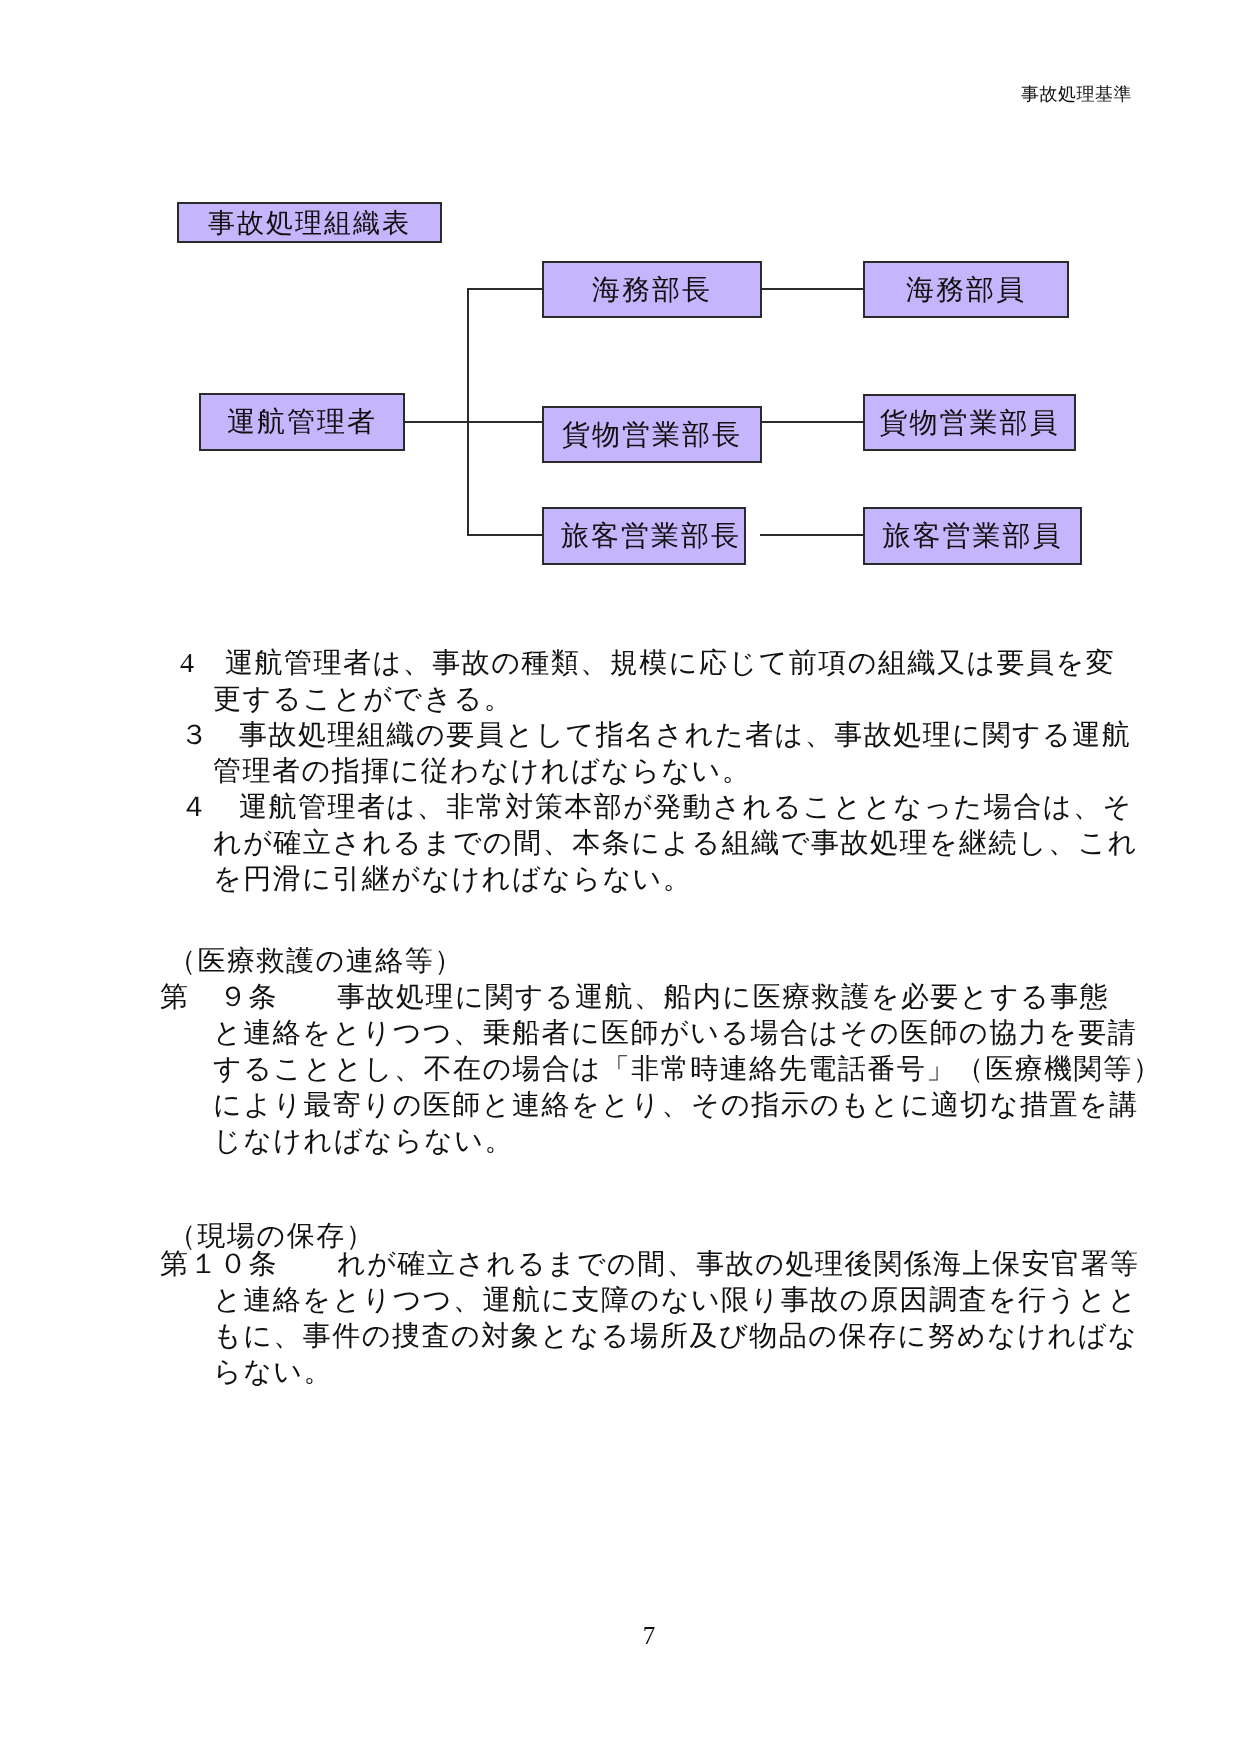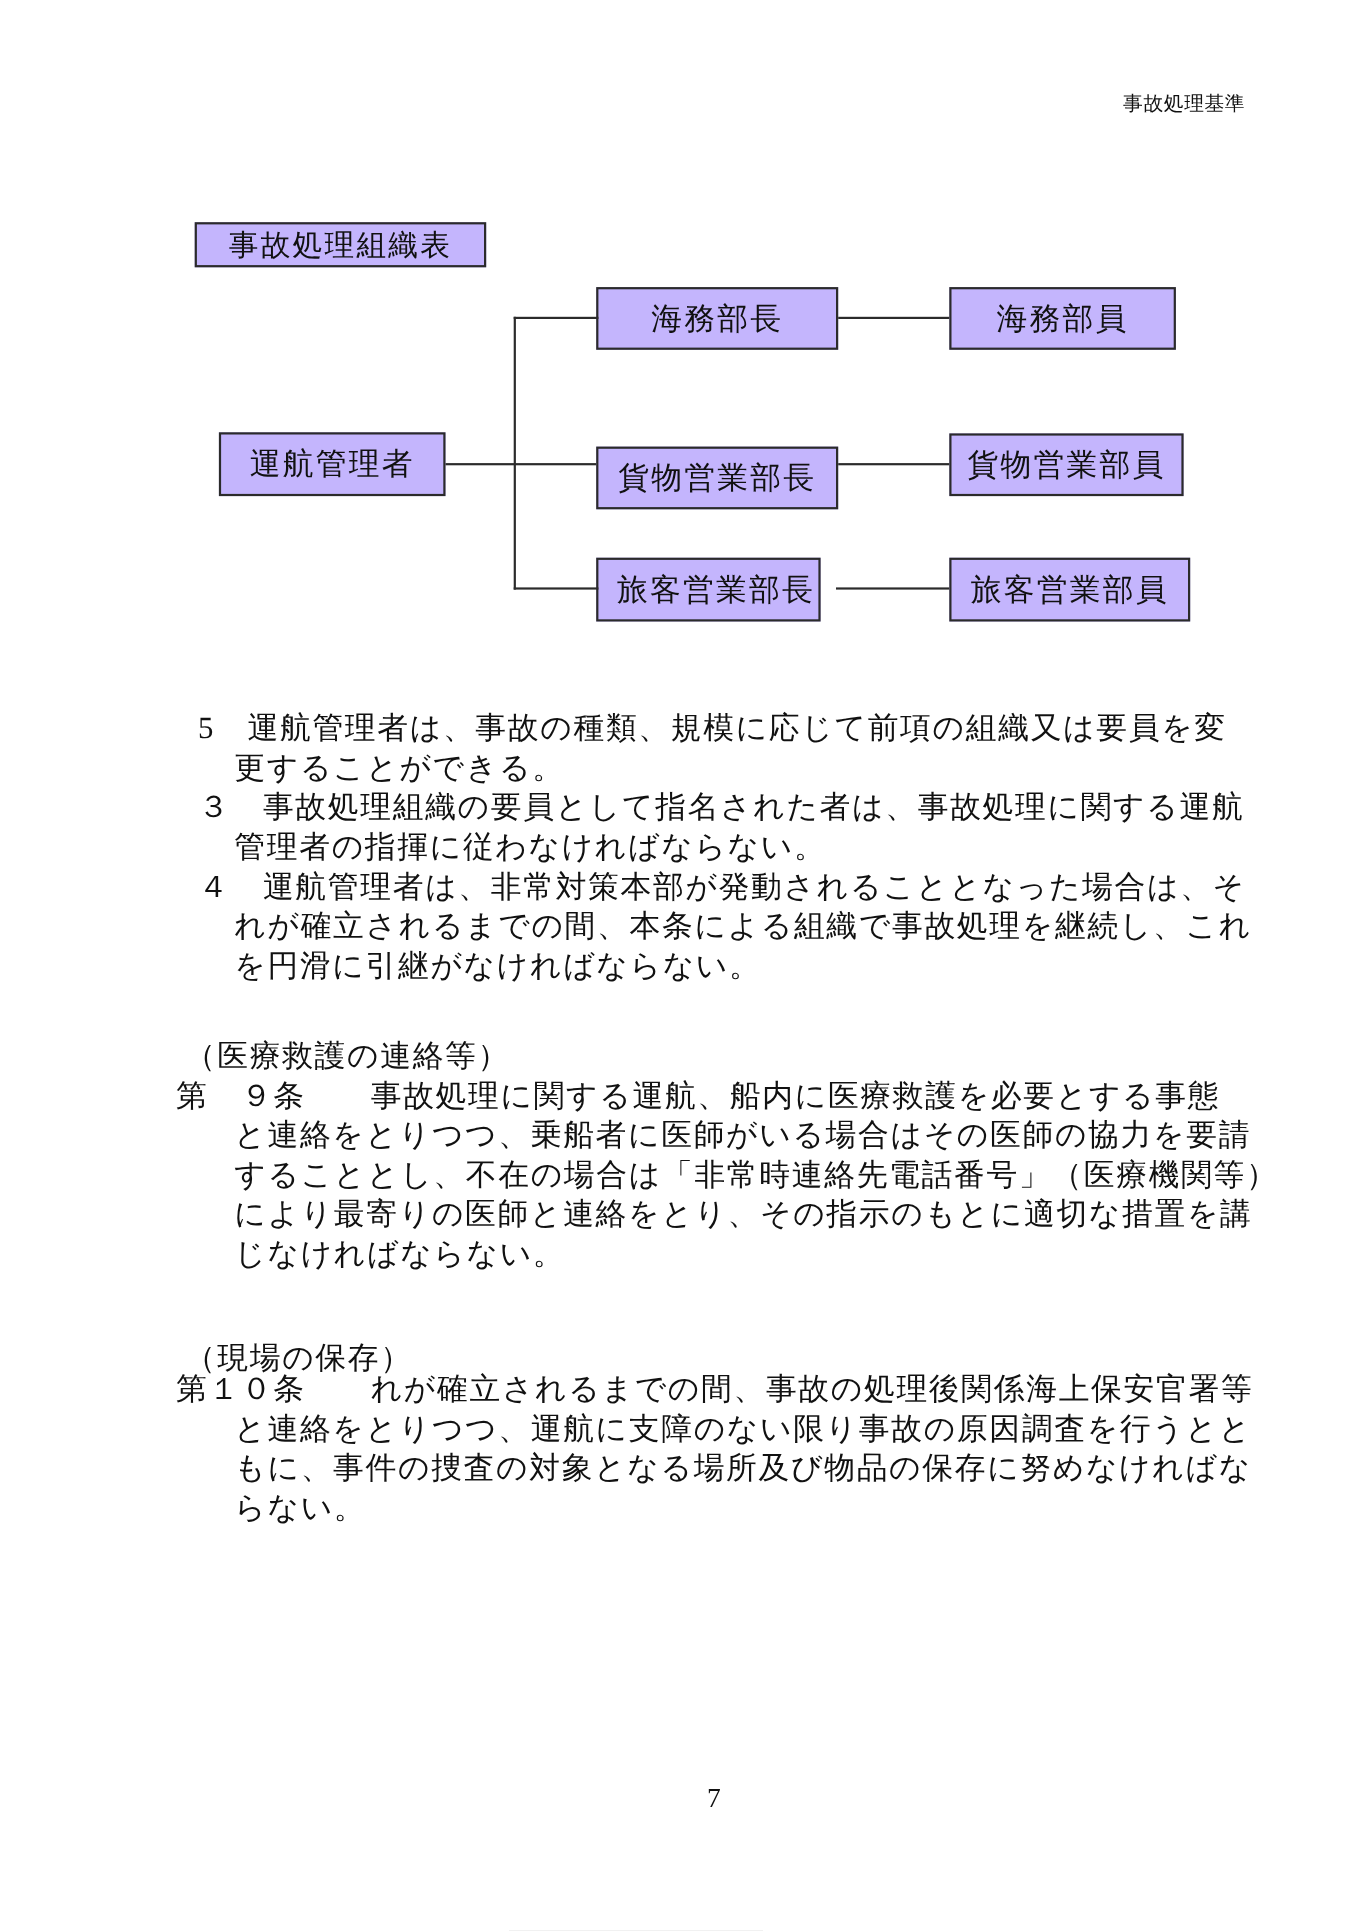--- a/index.html
+++ b/index.html
@@ -109,21 +109,21 @@
     <div class="conn" id="conn-trunk"></div>
     <div class="conn" id="conn-r1-left"></div>
     <div class="conn" id="conn-r2-left"></div>
     <div class="conn" id="conn-r3-left"></div>
     <div class="conn" id="conn-r1-right"></div>
     <div class="conn" id="conn-r2-right"></div>
     <div class="conn" id="conn-r3-right"></div>
   </div>
 
   <div class="tblock" id="block-items">
-    <div class="line item">5　運航管理者は、事故の種類、規模に応じて前項の組織又は要員を変</div>
+    <div class="line item">4　運航管理者は、事故の種類、規模に応じて前項の組織又は要員を変</div>
     <div class="line cont">更することができる。</div>
     <div class="line item">３　事故処理組織の要員として指名された者は、事故処理に関する運航</div>
     <div class="line cont">管理者の指揮に従わなければならない。</div>
     <div class="line item">４　運航管理者は、非常対策本部が発動されることとなった場合は、そ</div>
     <div class="line cont">れが確立されるまでの間、本条による組織で事故処理を継続し、これ</div>
     <div class="line cont">を円滑に引継がなければならない。</div>
   </div>
 
   <div class="tblock" id="sec1-heading">
     <div class="line heading">（医療救護の連絡等）</div>

